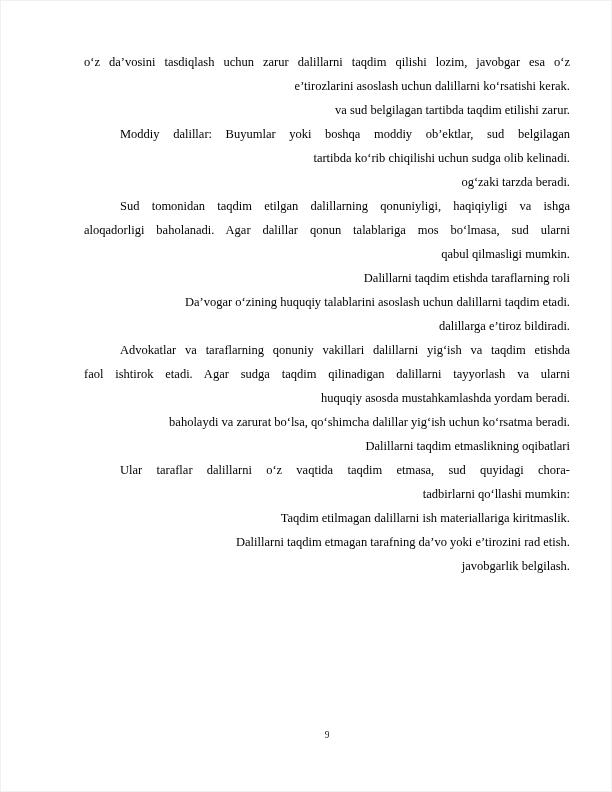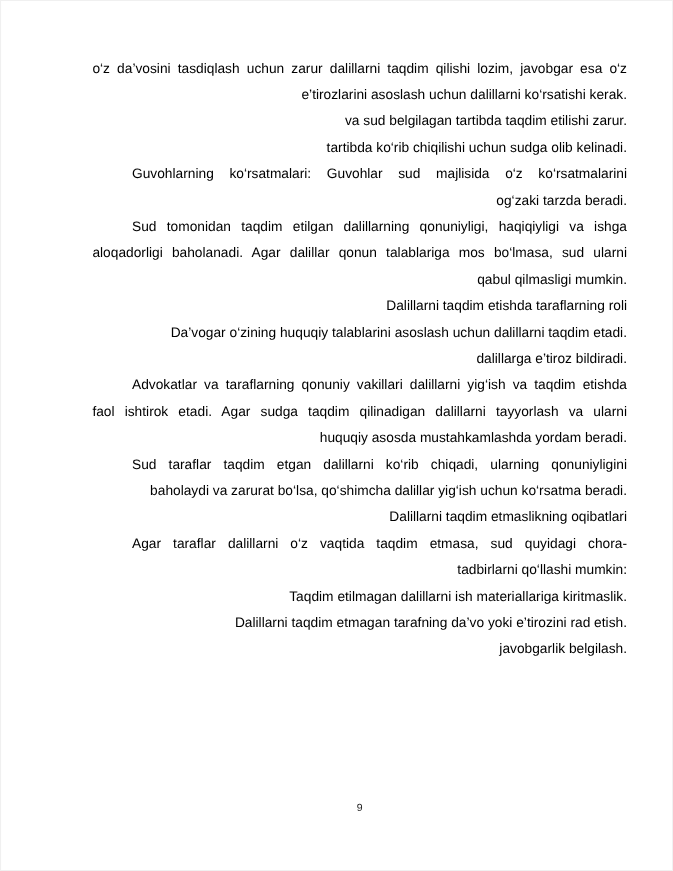--- a/index.html
+++ b/index.html
@@ -6,21 +6,21 @@
     margin: 0;
     padding: 0;
     background: #ffffff;
   }
   .page {
     position: relative;
     width: 612px;
     height: 792px;
     background: #ffffff;
     box-shadow: inset 0 0 0 1px #f0f0f0;
-    font-family: Liberation Sans, sans-serif;
+    font-family: Liberation Serif, serif;
     color: #000000;
     overflow: hidden;
   }
   .textblock {
     position: absolute;
     left: 84px;
     top: 50px;
     width: 486px;
   }
   .ln {
@@ -50,35 +50,34 @@
   }
 </style>
 </head>
 <body>
 
 <div class="page">
   <div class="textblock">
     <div class="ln j">o‘z da’vosini tasdiqlash uchun zarur dalillarni taqdim qilishi lozim, javobgar esa o‘z</div>
     <div class="ln">e’tirozlarini asoslash uchun dalillarni ko‘rsatishi kerak.</div>
     <div class="ln">va sud belgilagan tartibda taqdim etilishi zarur.</div>
+    <div class="ln i j">Moddiy dalillar: Buyumlar yoki boshqa moddiy ob’ektlar, sud belgilagan</div>
     <div class="ln">tartibda ko‘rib chiqilishi uchun sudga olib kelinadi.</div>
-    <div class="ln i j">Guvohlarning ko‘rsatmalari: Guvohlar sud majlisida o‘z ko‘rsatmalarini</div>
     <div class="ln">og‘zaki tarzda beradi.</div>
     <div class="ln i j">Sud tomonidan taqdim etilgan dalillarning qonuniyligi, haqiqiyligi va ishga</div>
     <div class="ln j">aloqadorligi baholanadi. Agar dalillar qonun talablariga mos bo‘lmasa, sud ularni</div>
     <div class="ln">qabul qilmasligi mumkin.</div>
     <div class="ln i">Dalillarni taqdim etishda taraflarning roli</div>
     <div class="ln i">Da’vogar o‘zining huquqiy talablarini asoslash uchun dalillarni taqdim etadi.</div>
     <div class="ln">dalillarga e’tiroz bildiradi.</div>
     <div class="ln i j">Advokatlar va taraflarning qonuniy vakillari dalillarni yig‘ish va taqdim etishda</div>
     <div class="ln j">faol ishtirok etadi. Agar sudga taqdim qilinadigan dalillarni tayyorlash va ularni</div>
     <div class="ln">huquqiy asosda mustahkamlashda yordam beradi.</div>
-    <div class="ln i j">Sud taraflar taqdim etgan dalillarni ko‘rib chiqadi, ularning qonuniyligini</div>
     <div class="ln">baholaydi va zarurat bo‘lsa, qo‘shimcha dalillar yig‘ish uchun ko‘rsatma beradi.</div>
     <div class="ln i">Dalillarni taqdim etmaslikning oqibatlari</div>
-    <div class="ln i j">Agar taraflar dalillarni o‘z vaqtida taqdim etmasa, sud quyidagi chora-</div>
+    <div class="ln i j">Ular taraflar dalillarni o‘z vaqtida taqdim etmasa, sud quyidagi chora-</div>
     <div class="ln">tadbirlarni qo‘llashi mumkin:</div>
     <div class="ln i">Taqdim etilmagan dalillarni ish materiallariga kiritmaslik.</div>
     <div class="ln i">Dalillarni taqdim etmagan tarafning da’vo yoki e’tirozini rad etish.</div>
     <div class="ln">javobgarlik belgilash.</div>
   </div>
   <div class="pagenum">9</div>
 </div>
 
 </body></html>

